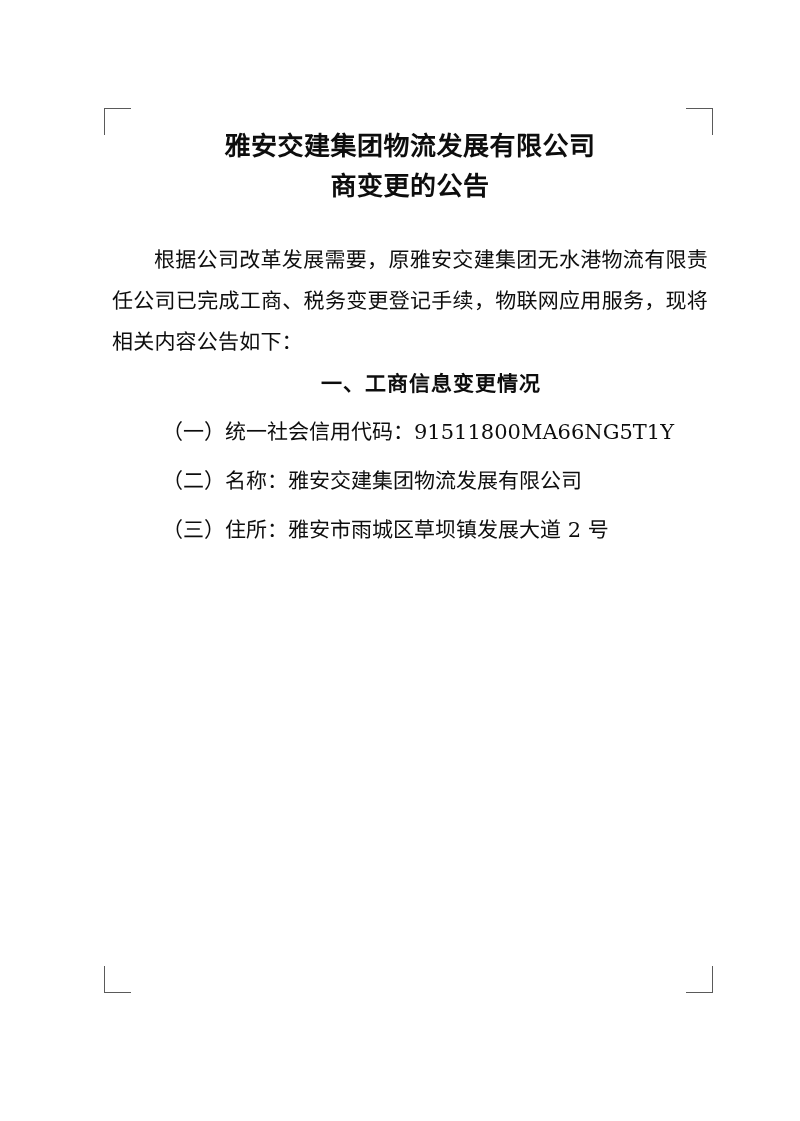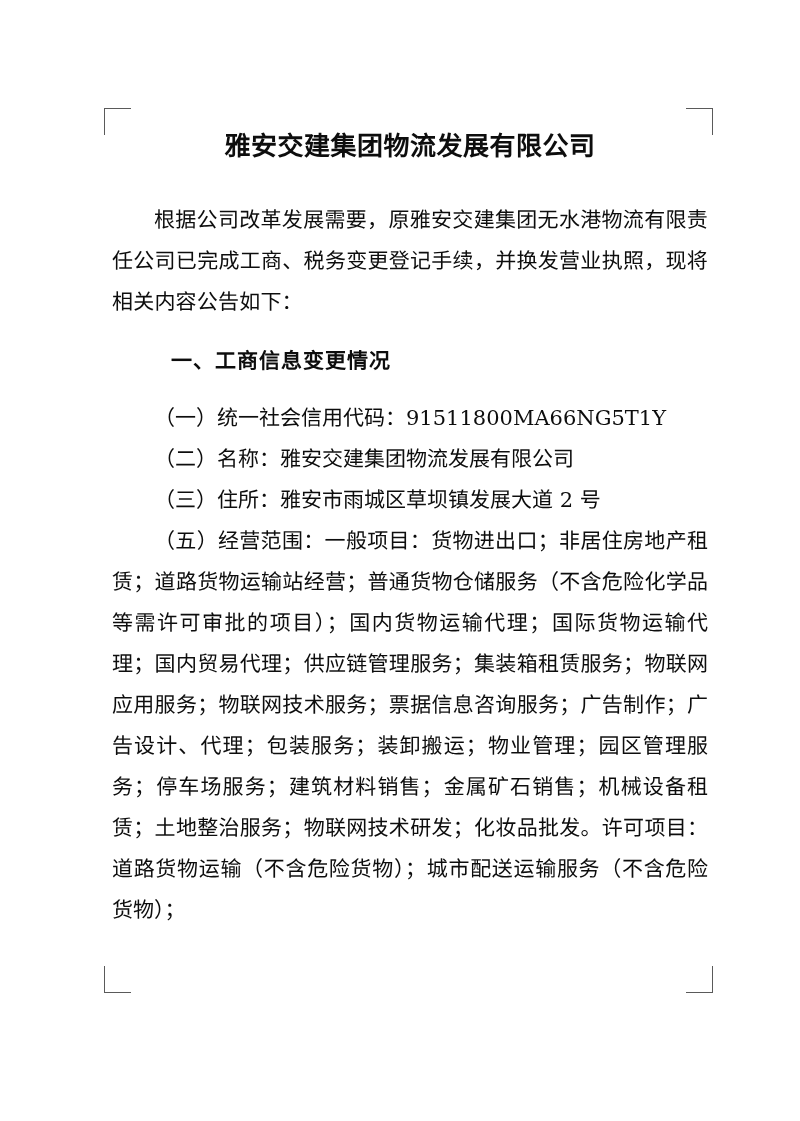--- a/index.html
+++ b/index.html
@@ -68,29 +68,30 @@
   p.para {
     margin: 0;
     font-size: 21px;
     line-height: 41px;
     text-align: justify;
     text-justify: inter-ideograph;
     text-indent: 2em;
     letter-spacing: 0.2px;
   }
   p.section-heading {
-    margin: 17px;
+    margin: 0;
     font-size: 21px;
     line-height: 41px;
     text-indent: 2em;
     font-weight: bold;
     letter-spacing: 1px;
+    text-align: center;
   }
   p.item {
-    margin: 0;
+    margin: 8px;
     font-size: 21px;
     line-height: 41px;
     text-indent: 2em;
     text-align: justify;
     text-justify: inter-ideograph;
   }
 </style>
 </head>
 <body>
 
@@ -98,28 +99,28 @@
 
   <div class="crop tl"></div>
   <div class="crop tr"></div>
   <div class="crop bl"></div>
   <div class="crop br"></div>
 
   <div class="content">
 
     <h1 class="doc-title">
       <span class="line l1">雅安交建集团物流发展有限公司</span>
+      <span class="line l3">商变更的公告</span>
     </h1>
 
     <div class="body-block">
 
-      <p class="para">根据公司改革发展需要，原雅安交建集团无水港物流有限责任公司已完成工商、税务变更登记手续，并换发营业执照，现将相关内容公告如下：</p>
+      <p class="para">根据公司改革发展需要，原雅安交建集团无水港物流有限责任公司已完成工商、税务变更登记手续，物联网应用服务，现将相关内容公告如下：</p>
 
       <p class="section-heading">一、工商信息变更情况</p>
 
       <p class="item">（一）统一社会信用代码：91511800MA66NG5T1Y</p>
       <p class="item">（二）名称：雅安交建集团物流发展有限公司</p>
       <p class="item">（三）住所：雅安市雨城区草坝镇发展大道 2 号</p>
-      <p class="item">（五）经营范围：一般项目：货物进出口；非居住房地产租赁；道路货物运输站经营；普通货物仓储服务（不含危险化学品等需许可审批的项目）；国内货物运输代理；国际货物运输代理；国内贸易代理；供应链管理服务；集装箱租赁服务；物联网应用服务；物联网技术服务；票据信息咨询服务；广告制作；广告设计、代理；包装服务；装卸搬运；物业管理；园区管理服务；停车场服务；建筑材料销售；金属矿石销售；机械设备租赁；土地整治服务；物联网技术研发；化妆品批发。许可项目：道路货物运输（不含危险货物）；城市配送运输服务（不含危险货物）；</p>
 
     </div>
   </div>
 </div>
 
 </body></html>

